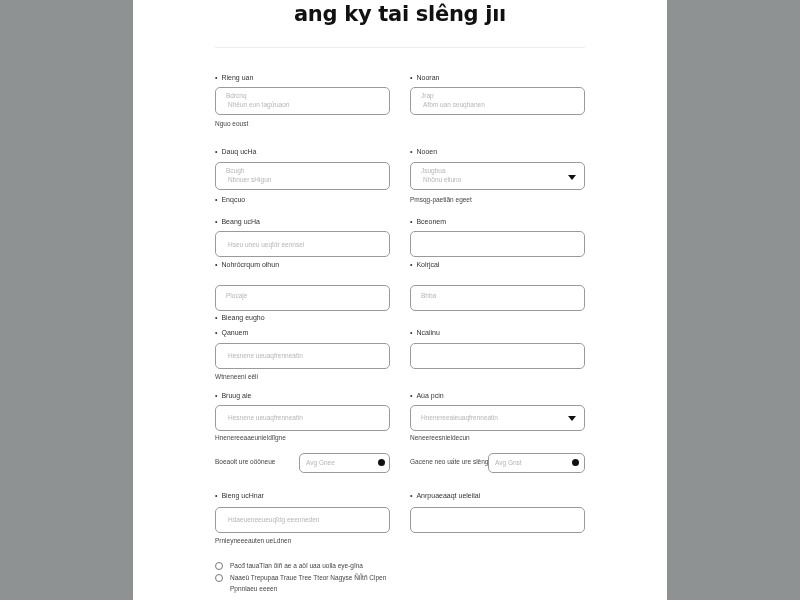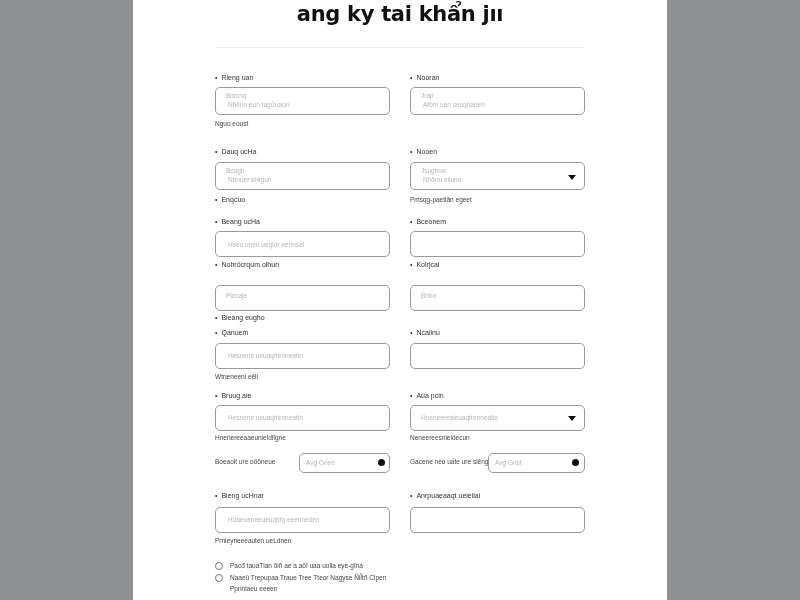--- a/index.html
+++ b/index.html
@@ -15,21 +15,21 @@
   .help { position: absolute; font-size: 6.5px; color: #444; white-space: nowrap; }
   .caret { position: absolute; width: 0; height: 0; border-left: 4px solid transparent; border-right: 4px solid transparent; border-top: 5px solid #111; }
   .dot { position: absolute; width: 7px; height: 7px; border-radius: 50%; background: #111; }
   .radio { position: absolute; width: 8px; height: 8px; border: 1px solid #777; border-radius: 50%; background: #fff; }
   .rtext { position: absolute; font-size: 6.5px; color: #444; white-space: nowrap; }
 </style>
 </head>
 <body>
 
 <div class="panel">
-  <div class="title">ang ky tai khẩn jıı</div>
+  <div class="title">ang ky tai slêng jıı</div>
   <div class="divider"></div>
 
   <div class="lbl" style="left:82px;top:74px"><span class="star">•</span><span>Rieng uan</span></div>
   <div class="field" style="left:82px;top:87px;width:175px;height:28px">
     <span class="ph" style="left:10px;top:4px">Bdrcnq</span>
     <span class="ph" style="left:12px;top:13px">Nhêun eun tagửuaon</span>
   </div>
   <div class="help" style="left:82px;top:120px">Nguo eoust</div>
 
   <div class="lbl" style="left:277px;top:74px"><span class="star">•</span><span>Nooran</span></div>

